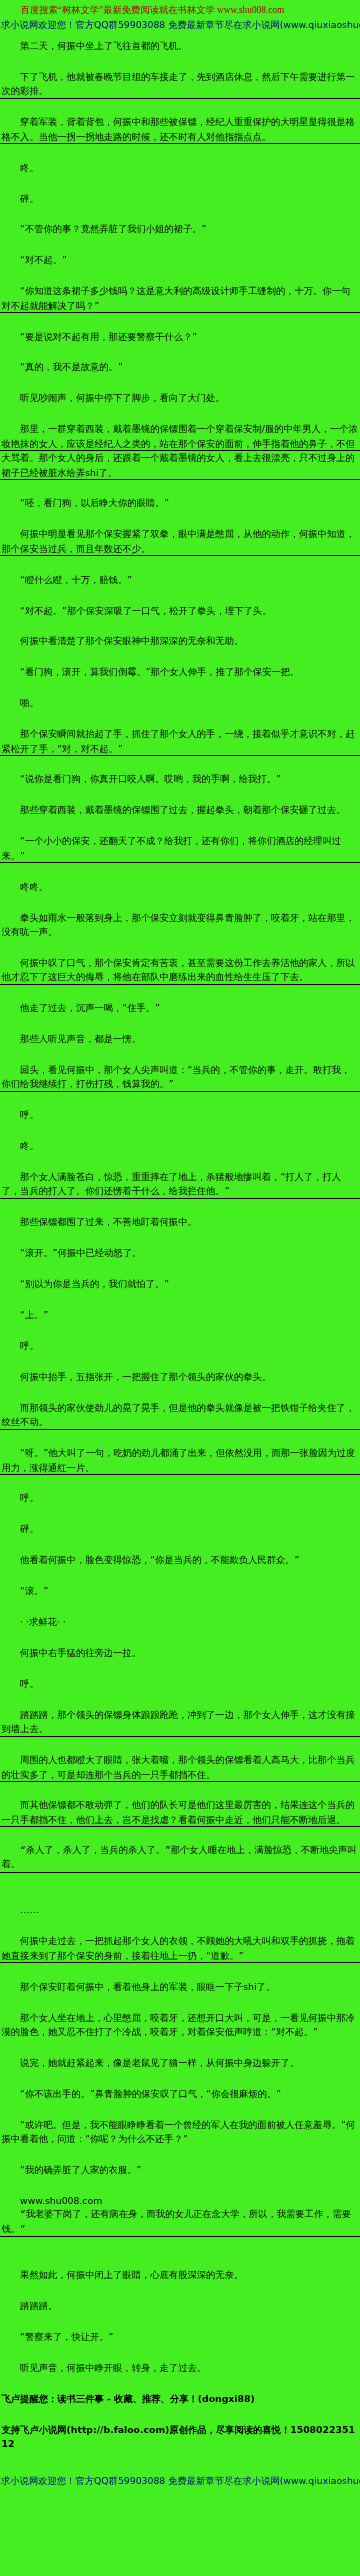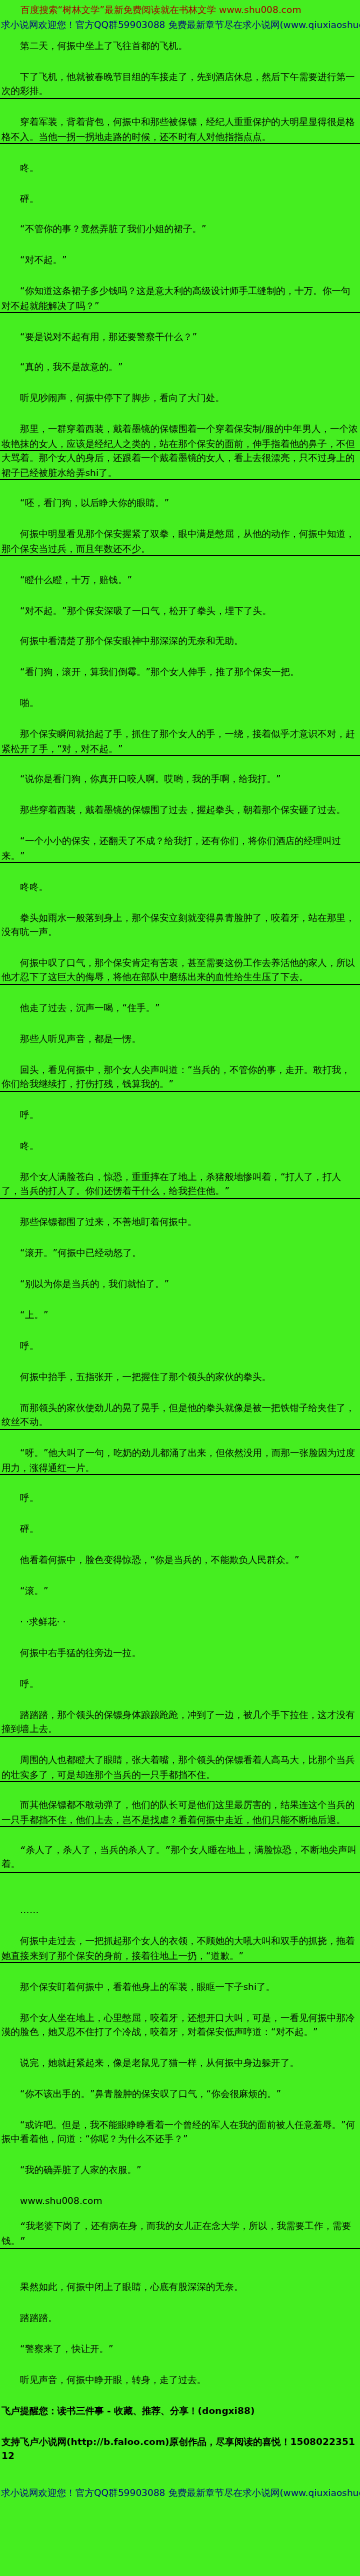--- a/index.html
+++ b/index.html
@@ -15,20 +15,21 @@
     background: var(--bg, #45EE20);
     box-sizing: border-box;
     padding-top: 3.1px;
   }
   .hdr-red {
     color: var(--red, #A40000);
     font-size: 9.3px;
     line-height: 14.4px;
     padding-left: 20.6px;
     white-space: nowrap;
+    font-family: Liberation Serif, serif;
   }
   .hdr-blue {
     color: var(--blue, #000080);
     font-size: 9.3px;
     line-height: 14.4px;
     padding-left: 1px;
     margin-bottom: 7.2px;
     white-space: nowrap;
   }
   .paras { width: 100%; }
@@ -40,21 +41,21 @@
     margin: 0 0 16.5px 0;
     padding: 0 1.5px;
     box-sizing: border-box;
     word-break: break-all;
     background-image: repeating-linear-gradient(
       to bottom,
       transparent 0px, transparent 14px,
       #000 14px, #000 14.4px);
   }
   .para.noindent { text-indent: 0; font-weight: bold; }
-  .para.plain { background-image: none; margin-bottom: 12px; }
+  .para.plain { background-image: none; margin-bottom: 0; }
   .para.trail { padding-bottom: 14.4px; font-family: Liberation Mono, monospace; }
   .footer { margin-top: 20.6px; }
   .ftr-blue {
     color: var(--blue, #000080);
     font-size: 9.3px;
     line-height: 17px;
     padding-left: 1px;
     white-space: nowrap;
   }
 </style>
@@ -106,21 +107,21 @@
       <div class="para">何振中抬手，五指张开，一把握住了那个领头的家伙的拳头。</div>
       <div class="para">而那领头的家伙使劲儿的晃了晃手，但是他的拳头就像是被一把铁钳子给夹住了，纹丝不动。</div>
       <div class="para">“呀。”他大叫了一句，吃奶的劲儿都涌了出来，但依然没用，而那一张脸因为过度用力，涨得通红一片。</div>
       <div class="para">呼。</div>
       <div class="para">砰。</div>
       <div class="para">他看着何振中，脸色变得惊恐，“你是当兵的，不能欺负人民群众。”</div>
       <div class="para">“滚。”</div>
       <div class="para">· ·求鲜花· ·</div>
       <div class="para">何振中右手猛的往旁边一拉。</div>
       <div class="para">呼。</div>
-      <div class="para">踏踏踏，那个领头的保镖身体踉踉跄跄，冲到了一边，被几个手下拉住，这才没有撞到墙上去。</div>
+      <div class="para">踏踏踏，那个领头的保镖身体踉踉跄跄，冲到了一边，那个女人伸手，这才没有撞到墙上去。</div>
       <div class="para">周围的人也都瞪大了眼睛，张大着嘴，那个领头的保镖看着人高马大，比那个当兵的壮实多了，可是却连那个当兵的一只手都挡不住。</div>
       <div class="para">而其他保镖都不敢动弹了，他们的队长可是他们这里最厉害的，结果连这个当兵的一只手都挡不住，他们上去，岂不是找虐？看着何振中走近，他们只能不断地后退。</div>
       <div class="para trail">“杀人了，杀人了，当兵的杀人了。”那个女人睡在地上，满脸惊恐，不断地尖声叫着。</div>
       <div class="para">……</div>
       <div class="para">何振中走过去，一把抓起那个女人的衣领，不顾她的大吼大叫和双手的抓挠，拖着她直接来到了那个保安的身前，接着往地上一扔，“道歉。”</div>
       <div class="para">那个保安盯着何振中，看着他身上的军装，眼眶一下子shi了。</div>
       <div class="para">那个女人坐在地上，心里憋屈，咬着牙，还想开口大叫，可是，一看见何振中那冷漠的脸色，她又忍不住打了个冷战，咬着牙，对着保安低声哼道：“对不起。”</div>
       <div class="para">说完，她就赶紧起来，像是老鼠见了猫一样，从何振中身边躲开了。</div>
       <div class="para">“你不该出手的。”鼻青脸肿的保安叹了口气，“你会很麻烦的。”</div>
       <div class="para">“或许吧。但是，我不能眼睁睁看着一个曾经的军人在我的面前被人任意羞辱。”何振中看着他，问道：“你呢？为什么不还手？”</div>

